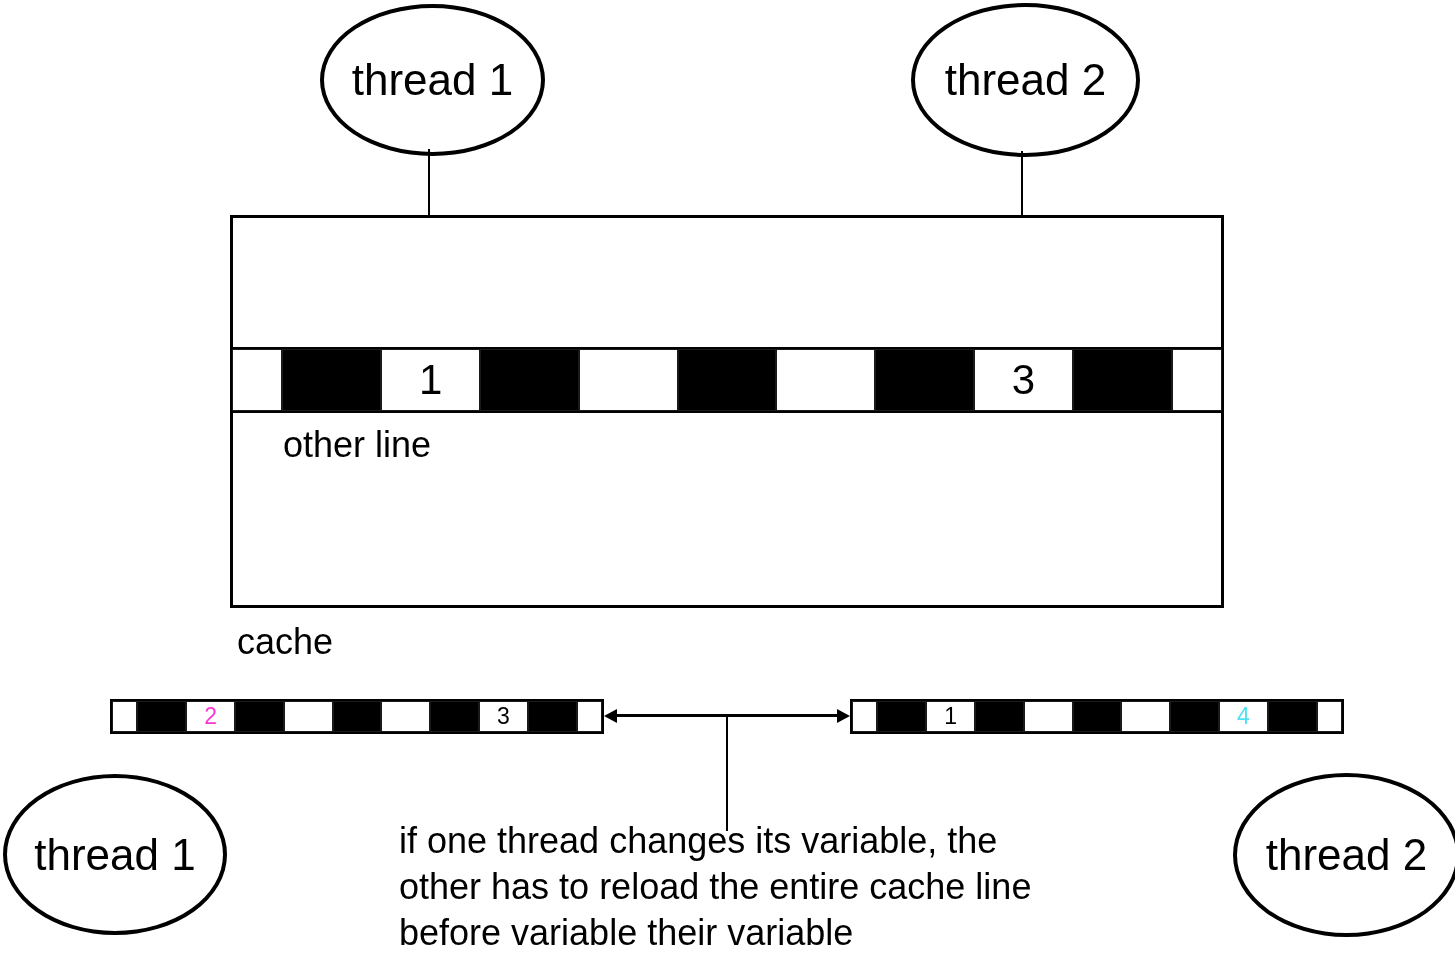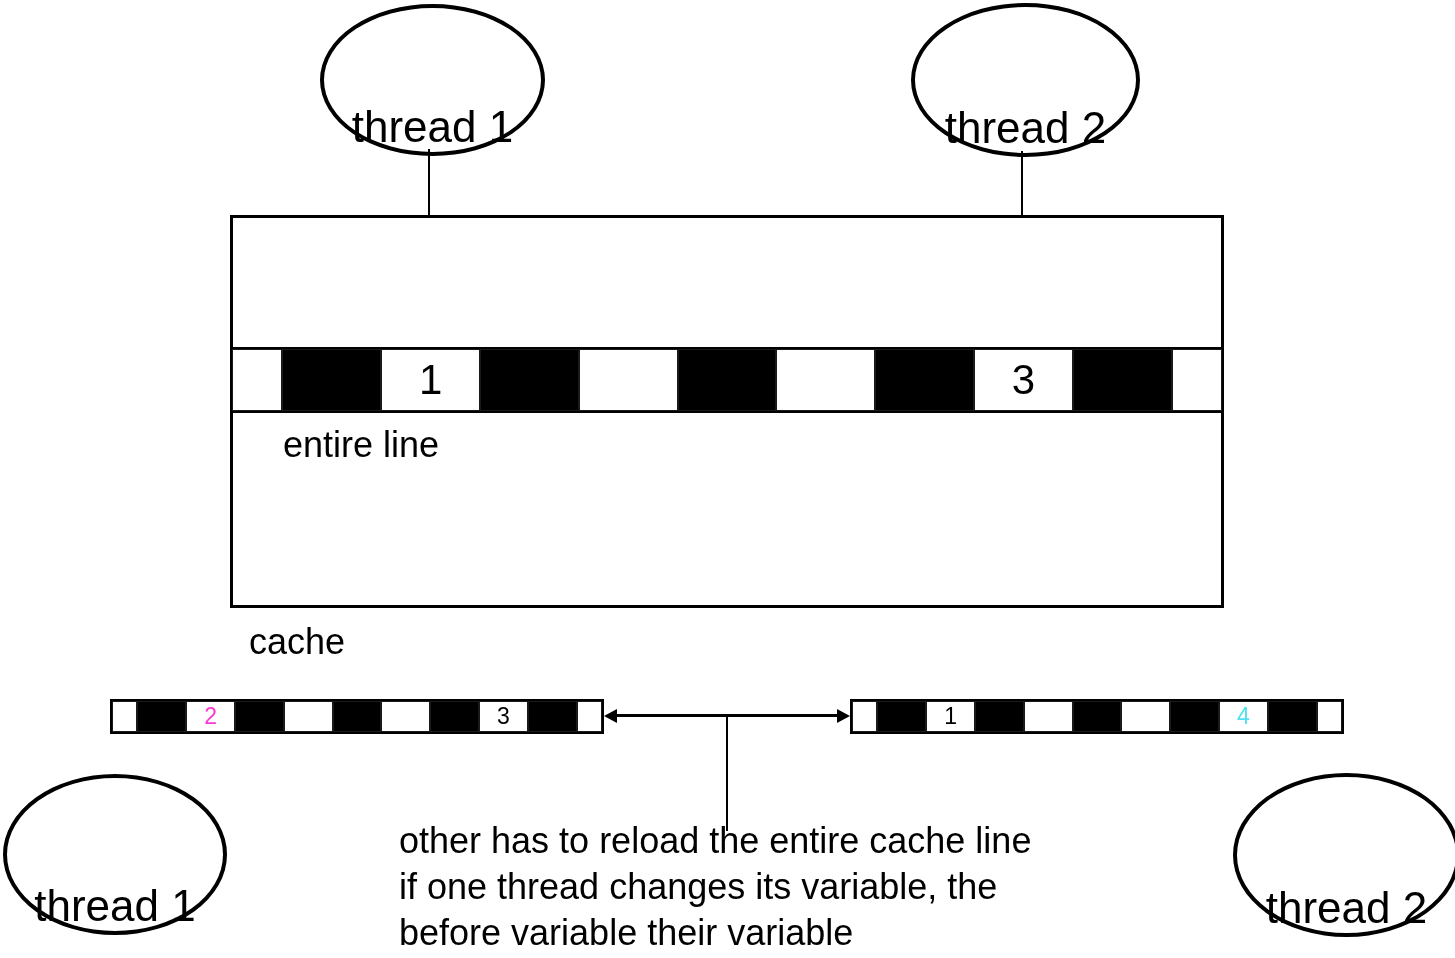--- a/index.html
+++ b/index.html
@@ -9,21 +9,21 @@
     background:#ffffff;
     font-family:"Liberation Sans", sans-serif;
     color:#000;
     overflow:hidden;
   }
   .ellipse{
     position:absolute;
     border:4px solid #000;
     border-radius:50%;
     background:#fff;
-    display:flex;align-items:flex-end;justify-content:center;
+    display:flex;align-items:center;justify-content:center;
     font-size:44px;
     white-space:nowrap;
   }
   .big-rect{
     position:absolute;
     left:230px;top:215px;width:994px;height:393px;
     border:3px solid #000;
     box-sizing:border-box;
     background:#fff;
   }
@@ -105,22 +105,22 @@
       <div class="cell black"></div>
       <div class="cell white"></div>
       <div class="cell black"></div>
       <div class="cell white"></div>
       <div class="cell black"></div>
       <div class="cell white" style="color: rgb(0, 0, 0);">3</div>
       <div class="cell black"></div>
       <div class="cell white"></div>
     </div>
 
-  <div class="label" style="left:283px;top:424px;">entire line</div>
-  <div class="label" style="left:237px;top:621px;margin-left:12px;">cache</div>
+  <div class="label" style="left:283px;top:424px;">other line</div>
+  <div class="label" style="left:237px;top:621px;">cache</div>
 
   <div class="strip small small-left">
       <div class="cell white"></div>
       <div class="cell black"></div>
       <div class="cell white" style="color: rgb(255, 53, 210);">2</div>
       <div class="cell black"></div>
       <div class="cell white"></div>
       <div class="cell black"></div>
       <div class="cell white"></div>
       <div class="cell black"></div>
@@ -142,22 +142,22 @@
       <div class="cell white"></div>
     </div>
 
   <div class="ah-left" style="left:604px;top:709px;"></div>
   <div class="hline" style="left:615px;top:714px;width:224px;"></div>
   <div class="ah-right" style="left:837px;top:709px;"></div>
 
   <div class="vline" style="left:726px;top:715px;height:116px;"></div>
 
   <div class="caption">
+    <div>if one thread changes its variable, the</div>
     <div>other has to reload the entire cache line</div>
-    <div>if one thread changes its variable, the</div>
     <div>before variable their variable</div>
   </div>
 
   <div class="ellipse" style="left:3px;top:774px;width:216px;height:153px;">
     <span>thread 1</span>
   </div>
   <div class="ellipse" style="left:1233px;top:773px;width:219px;height:156px;">
     <span>thread 2</span>
   </div>
 

